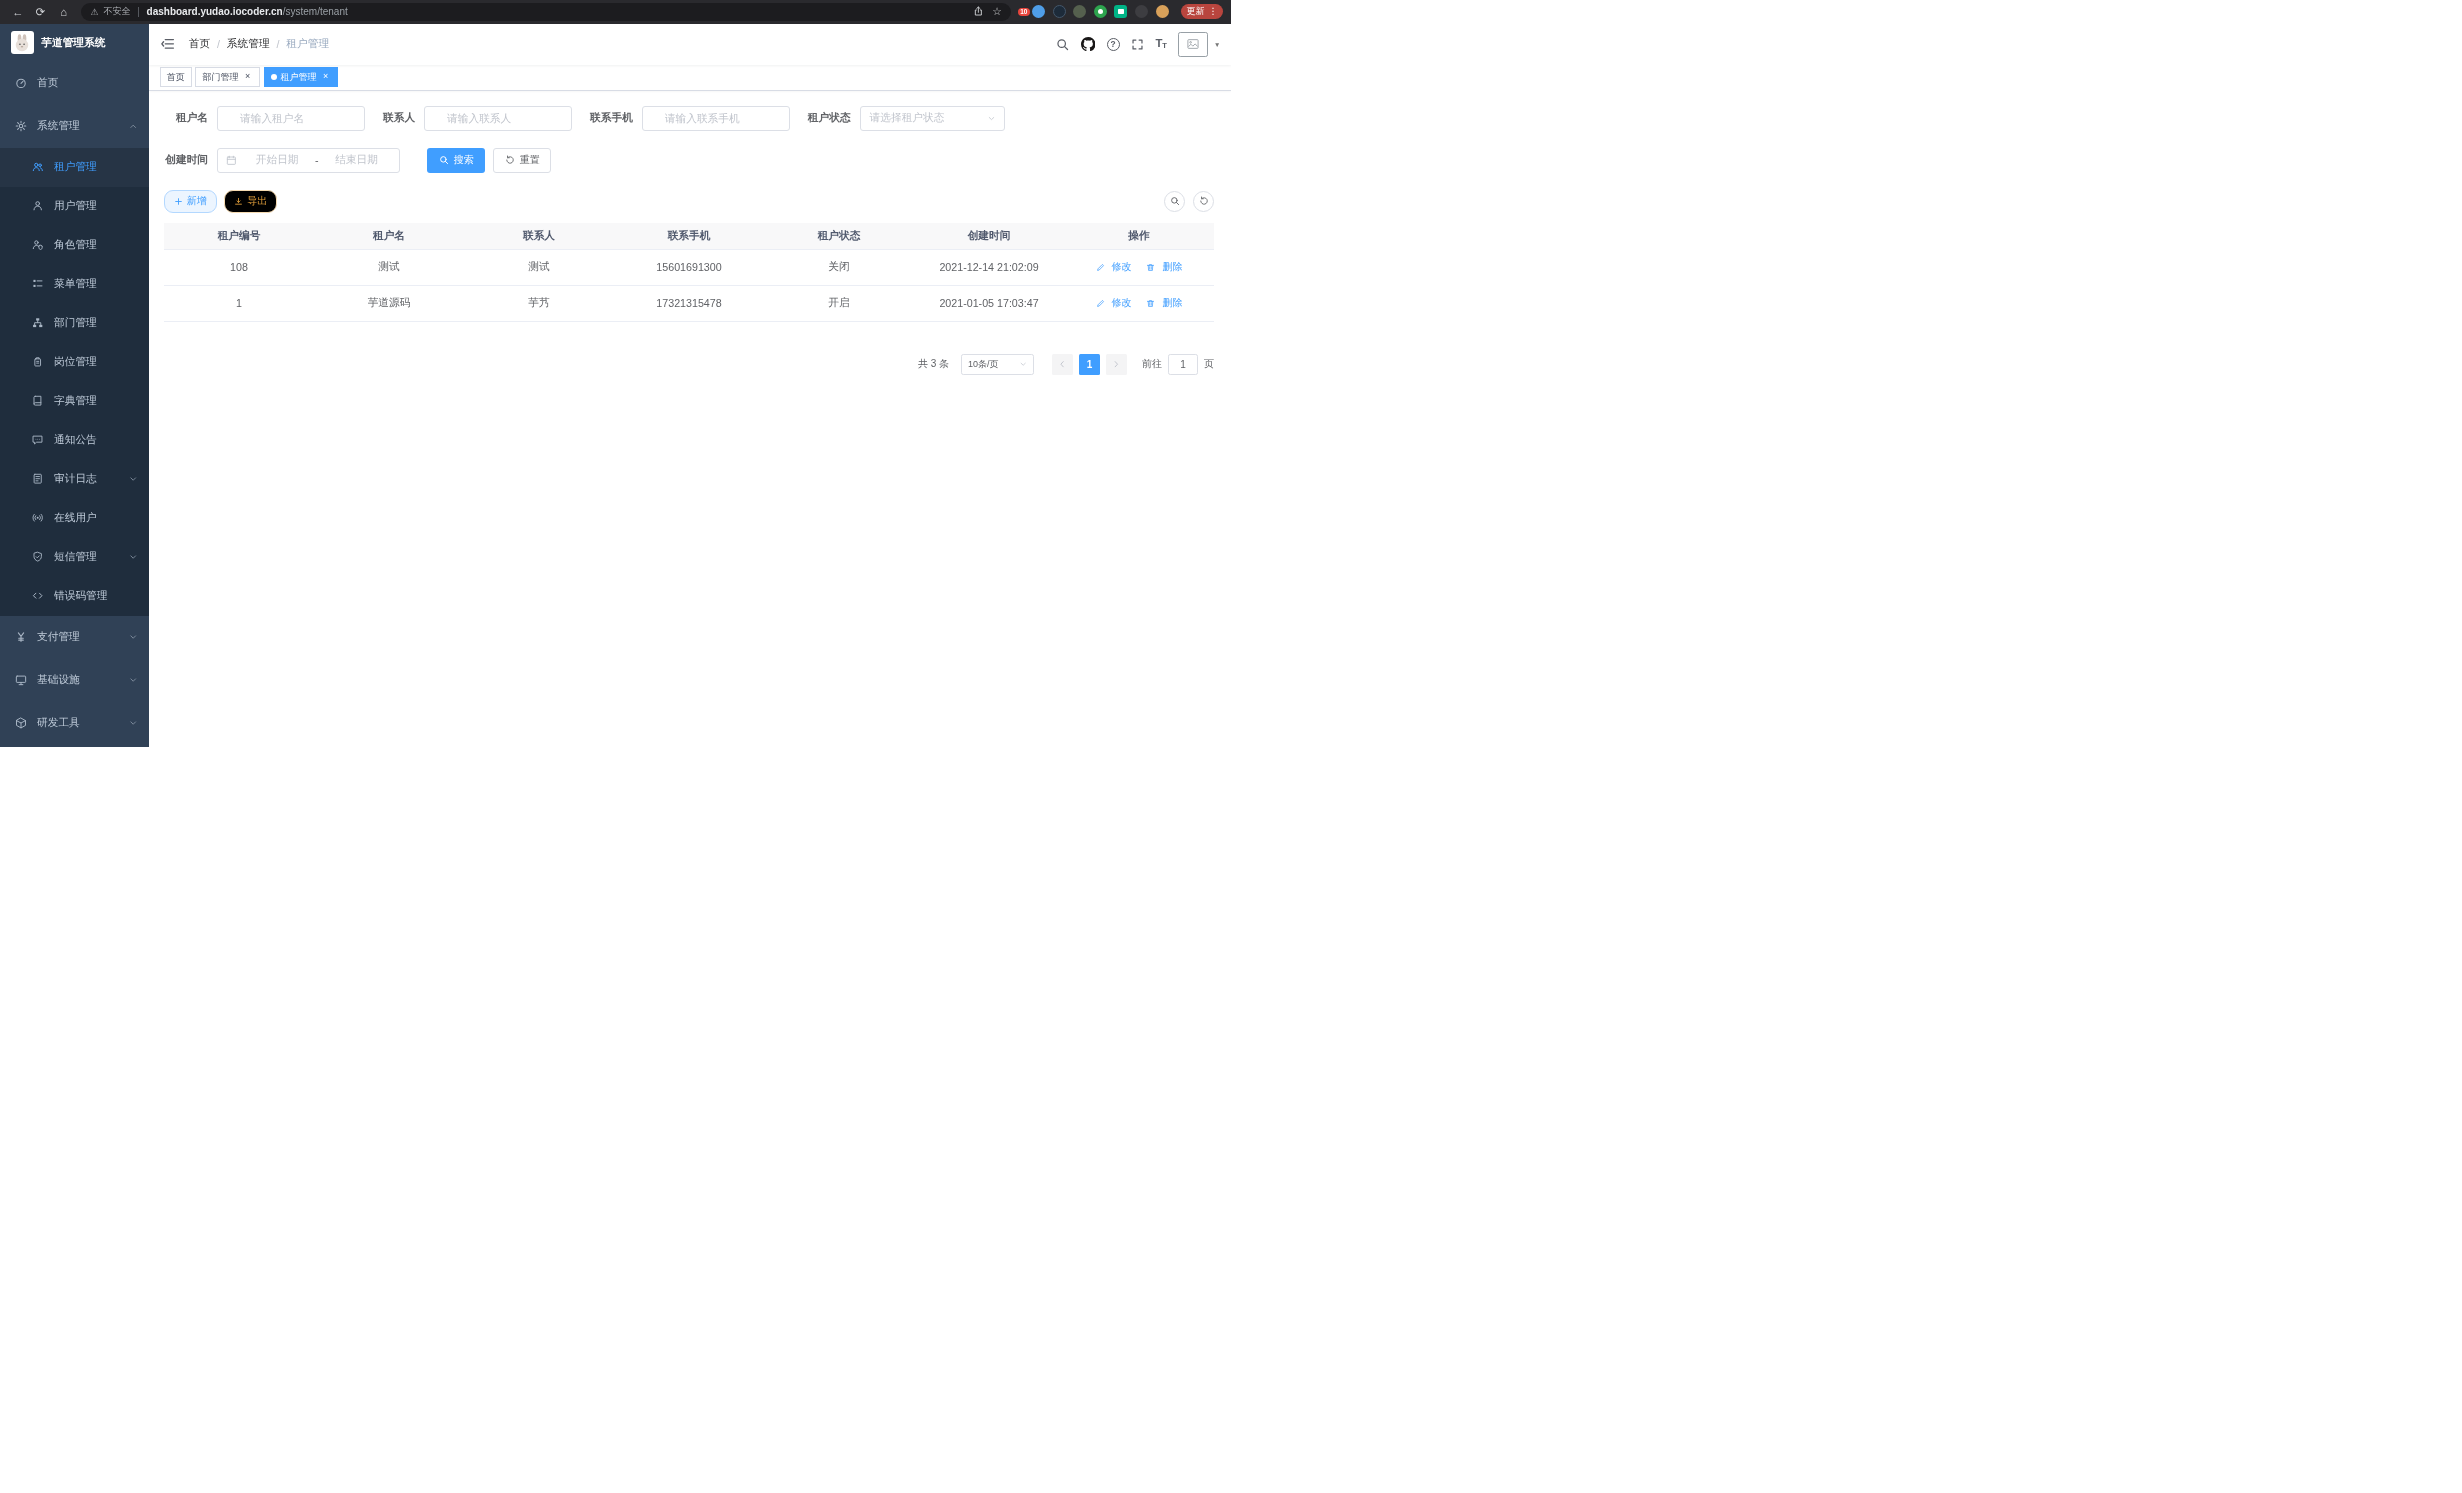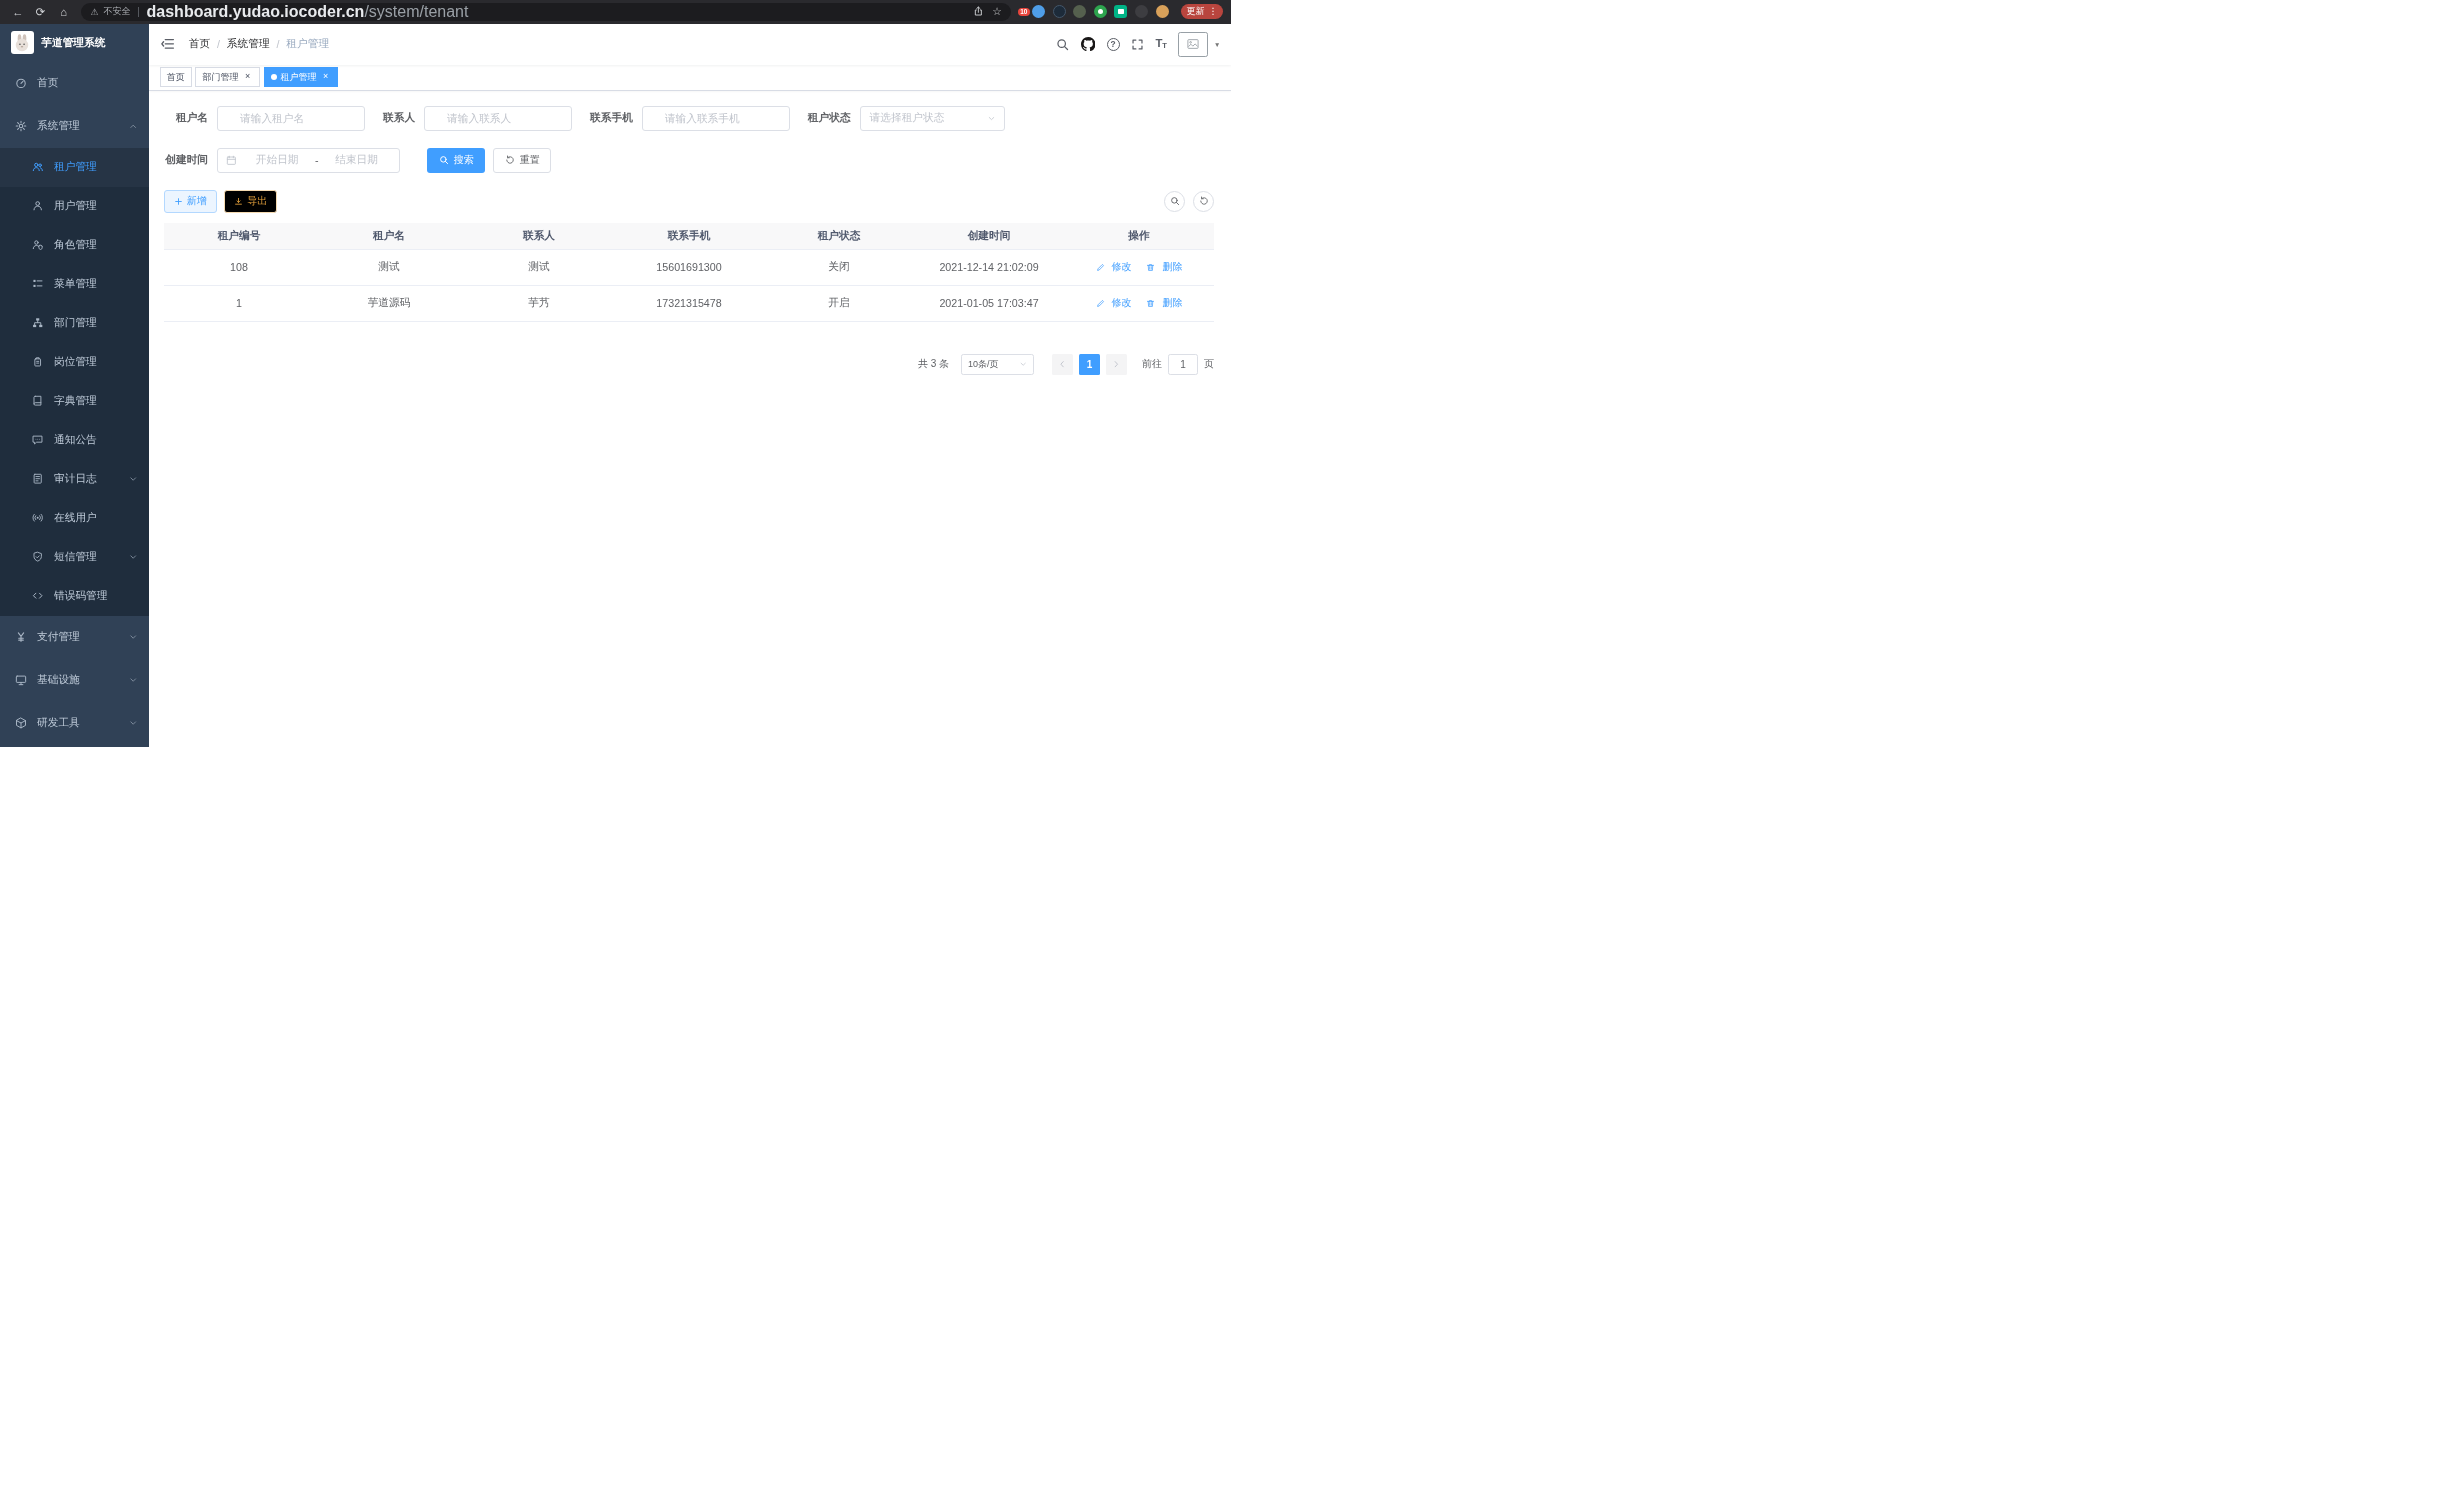--- a/index.html
+++ b/index.html
@@ -12,21 +12,21 @@
   
   .chrome { grid-column:1/3; background:#2a2a2e; display:flex; align-items:center;
     padding:0 7.6px; gap:3px; }
   .c-ico { width:20px; height:18px; display:flex; align-items:center; justify-content:center;
     color:#cfd1d4; font-size:11.4px; cursor:pointer; }
   .omnibox { flex:1; height:18px; margin:0 4.6px; background:#1c1c1f; border-radius:9px;
     display:flex; align-items:center; padding:0 9px; gap:5.3px; cursor:text; }
   .warn-ico { color:#b0b3b8; font-size:9px; }
   .warn-text { color:#b0b3b8; font-size:9px; }
   .ob-div { width:0.8px; height:10px; background:#55585e; margin:0 2.3px; }
-  .url { display:flex; align-items:center; font-size:16px; }
+  .url { display:flex; align-items:center; font-size:10px; }
   .url .host { color:#e8eaed; font-weight:600; }
   .url .path { color:#9aa0a6; }
   .ob-right { margin-left:auto; display:flex; align-items:center; gap:9px; color:#cfd1d4; }
   .star { font-size:10.7px; color:#cfd1d4; cursor:pointer; }
   .exts { display:flex; align-items:center; gap:7.6px; margin:0 6px; }
   .ext { width:13px; height:13px; border-radius:50%; cursor:pointer; }
   .e-wrap { position:relative; }
   .e1 { border-radius:3px; background:conic-gradient(#ea4335 0 25%, #4285f4 0 50%, #34a853 0 75%, #fbbc05 0); }
   .badge { position:absolute; top:-3.8px; right:-5.3px; background:#e8453c; color:#fff;
     font-size:6.5px; line-height:8.4px; padding:0 2.3px; border-radius:5.3px; font-weight:700; }
@@ -108,21 +108,21 @@
   .daterange .cal { color:#c0c4cc; margin-right:6px; }
   .daterange .dr-start, .daterange .dr-end { flex:1; text-align:center; }
   .daterange .dr-sep { color:#606266; padding:0 3px; }
   .btn { height:25px; border-radius:3px; font-size:10px; display:inline-flex; align-items:center;
     gap:5px; padding:0 10.7px; cursor:pointer; border:0.8px solid transparent; }
   .btn-search { background:#409eff; color:#fff; margin-left:9px; }
   .btn-reset { background:#fff; color:#606266; border-color:#dcdfe6; margin-left:7.6px; }
 
   
   .btnrow { display:flex; align-items:center; margin:0 0 10.7px; }
-  .btn-sm { height:23px; border-radius:3px; font-size:10px; display:inline-flex; align-items:center;
+  .btn-sm { height:23px; border-radius:9px; font-size:10px; display:inline-flex; align-items:center;
     gap:3.8px; padding:0 9px; cursor:pointer; }
   .btn-add { color:#409eff; background:#ecf5ff; border:0.8px solid #b3d8ff; }
   .btn-export { color:#e6a23c; background:#000000; border:0.8px solid #f5dab1; margin-left:7.6px; }
   .right-tools { margin-left:auto; display:flex; gap:7.6px; }
   .tool-btn { width:21px; height:21px; border-radius:50%; border:0.8px solid #dcdfe6; background:#fff;
     color:#606266; display:flex; align-items:center; justify-content:center; cursor:pointer; }
 
   
   table { width:100%; border-collapse:collapse; table-layout:fixed; }
   thead th { background:#f8f8f9; height:26px; font-size:10.7px; font-weight:700; color:#515a6e;

